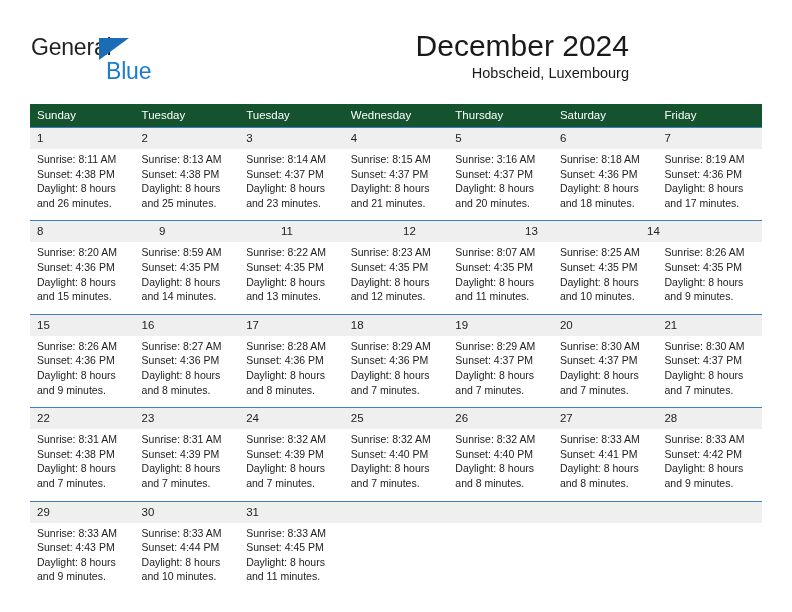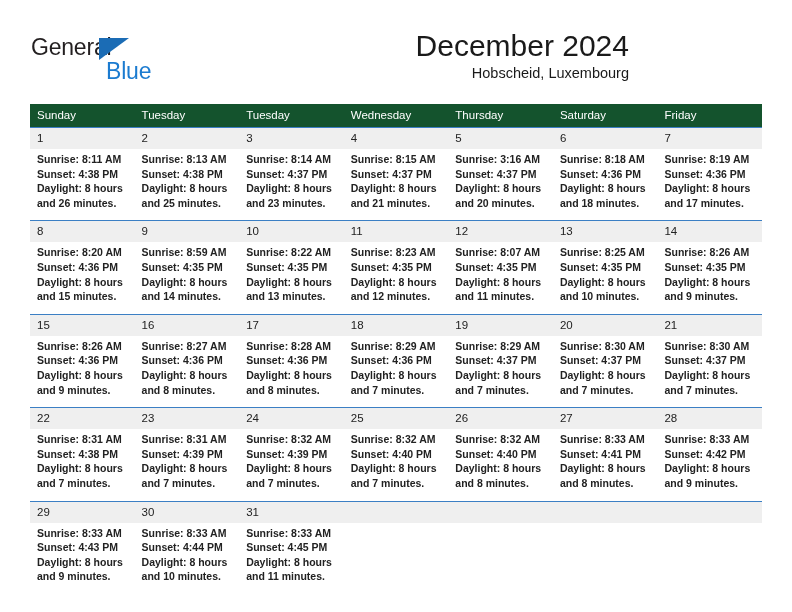--- a/index.html
+++ b/index.html
@@ -135,21 +135,20 @@
     color: #222222;
   }
 
   .info-cell {
     flex: 1 1 0;
     box-sizing: border-box;
     padding: 3px 4px 10px 7px;
     font-size: 10.5px;
     line-height: 14.6px;
     color: #222222;
-    font-weight: bold;
   }
   .info-line {
     white-space: nowrap;
   }
   .info-cell.empty {
     min-height: 58px;
   }
 </style>
 </head>
 <body>
@@ -236,21 +235,20 @@
           <div class="info-line">Daylight: 8 hours</div>
           <div class="info-line">and 17 minutes.</div>
         </div>
       </div>
     </div>
 
     <div class="week">
       <div class="week-numbers">
         <div class="num-cell">8</div>
         <div class="num-cell">9</div>
-        <div class="num-cell">10</div>
         <div class="num-cell">11</div>
         <div class="num-cell">12</div>
         <div class="num-cell">13</div>
         <div class="num-cell">14</div>
       </div>
       <div class="week-body">
         <div class="info-cell">
           <div class="info-line">Sunrise: 8:20 AM</div>
           <div class="info-line">Sunset: 4:36 PM</div>
           <div class="info-line">Daylight: 8 hours</div>

